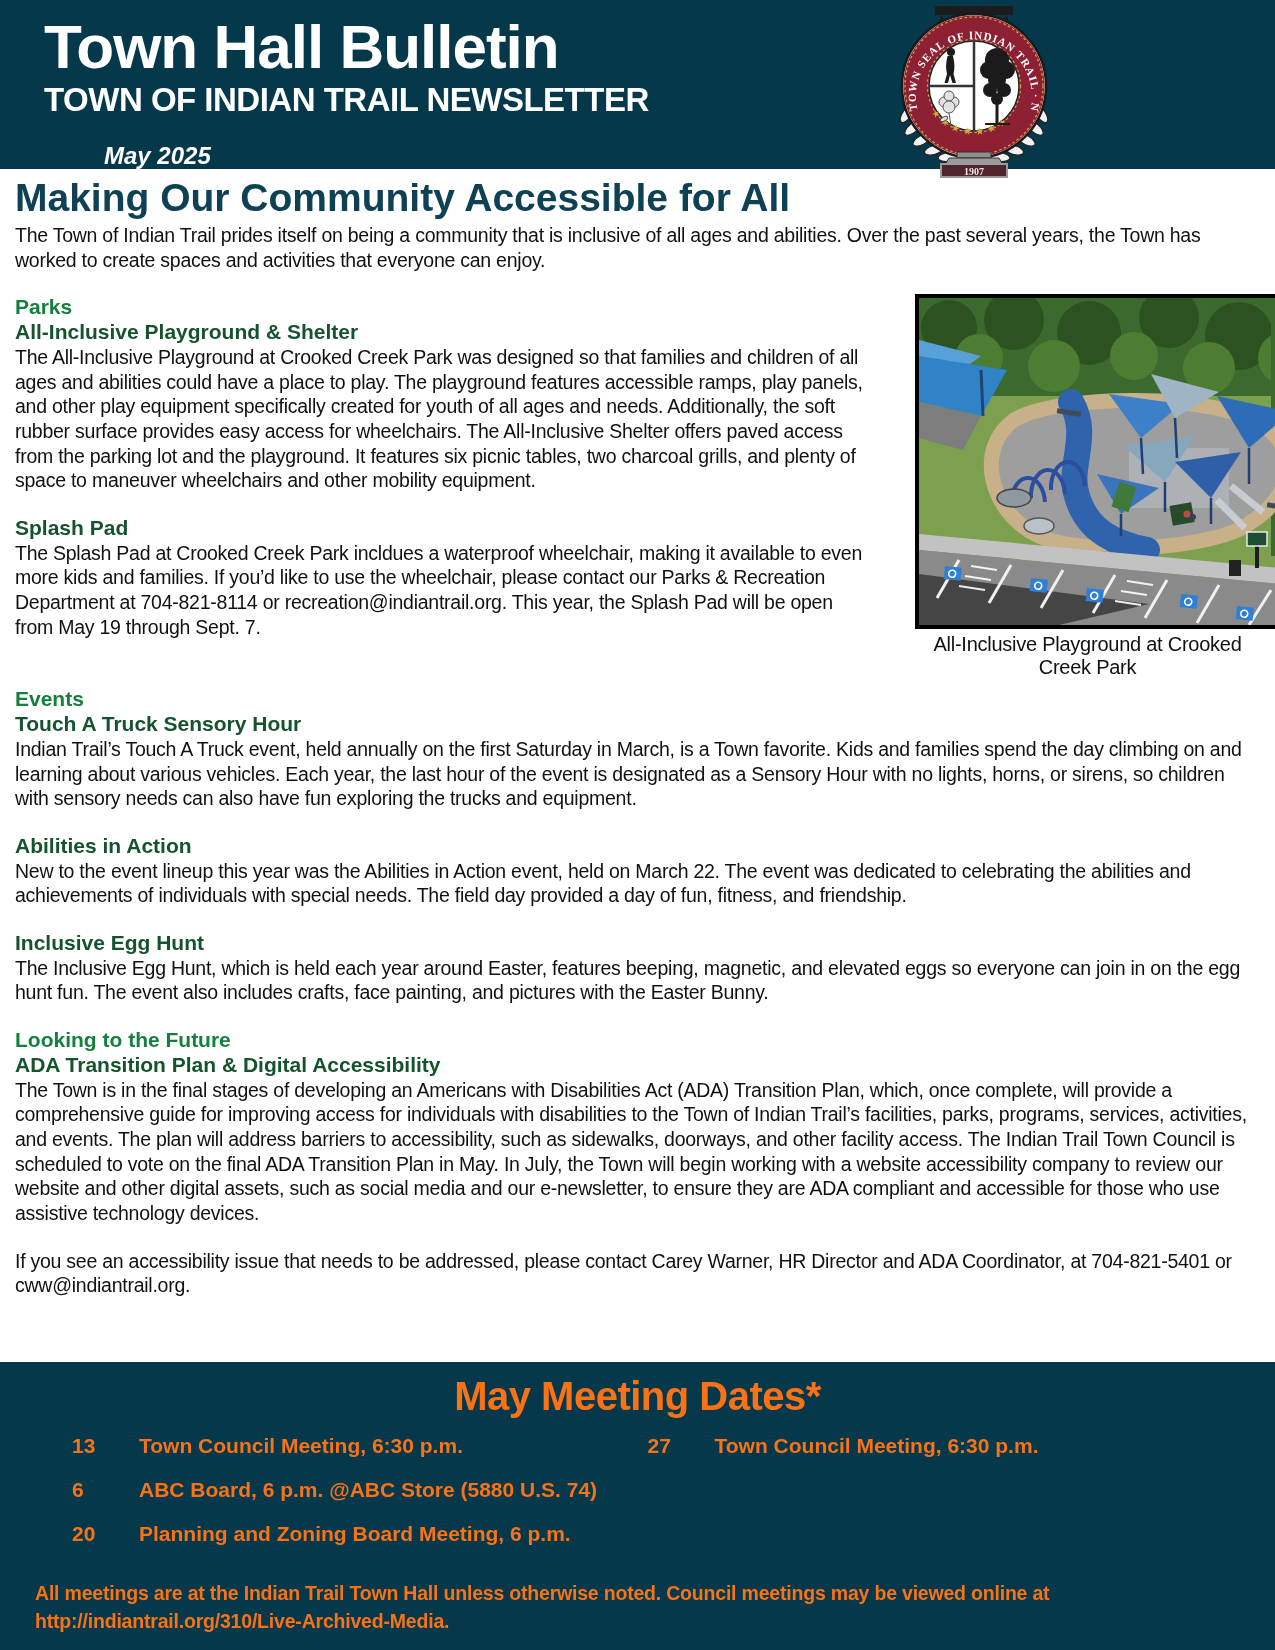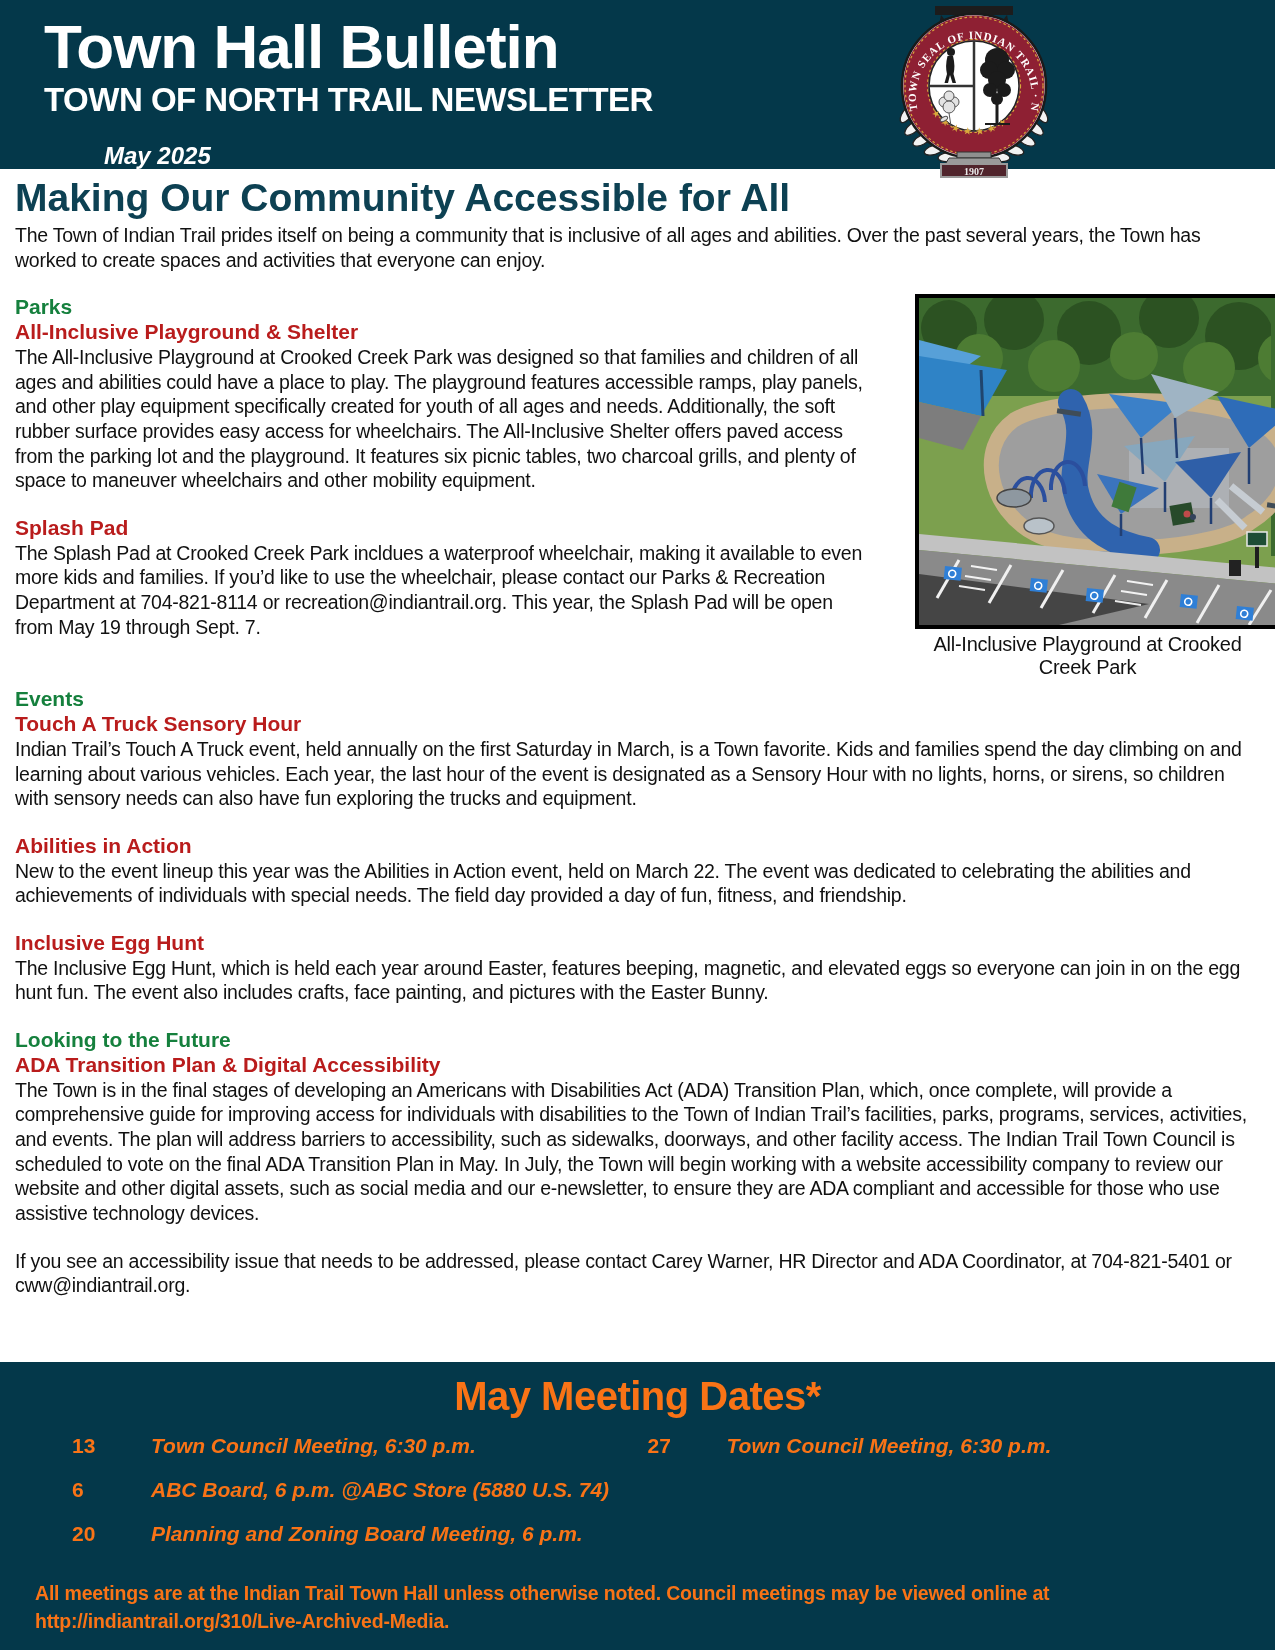--- a/index.html
+++ b/index.html
@@ -16,50 +16,50 @@
   .masthead-sub{margin:2px 0 0;font-size:33px;line-height:36px;font-weight:bold;letter-spacing:-0.5px;}
   .masthead-date{margin:24px 0 0 60px;font-size:24px;font-weight:bold;font-style:italic;}
   .seal{position:absolute;left:885px;top:6px;}
   
   .article{padding:6px 15px 0 15px;}
   .article-title{
     margin:0 0 2px;text-align:left;color:#0d4153;font-size:39px;line-height:46px;font-weight:bold;
   }
   .article p{margin:0;font-size:19.5px;line-height:24.7px;letter-spacing:-0.25px;}
   h3.sec{margin:0;font-size:21px;line-height:24.7px;font-weight:bold;color:#15803d;}
-  h4.sub{margin:0;font-size:21px;line-height:24.7px;font-weight:bold;color:#b91c1c;}
+  h4.sub{margin:0;font-size:21px;line-height:24.7px;font-weight:bold;color:#14532d;}
   .section-gap{margin-top:23px !important;}
   
   .photo-fig{float:right;width:345px;margin:4px 0 8px 44px;}
   .photo-frame{display:block;border:4px solid #000;}
   .photo-caption{margin-top:4px;text-align:center;font-size:20px;letter-spacing:-0.25px;color:#111;}
   
   .footer{
     position:absolute;left:0;right:0;top:1362px;bottom:0;background:#04384a;color:#f97316;
     box-sizing:border-box;padding:10px 0 0 0;
   }
   .footer-title{margin:2px 0 14px;text-align:center;font-size:40px;font-weight:bold;letter-spacing:-0.5px;}
   .meetings{display:flex;}
   .mcol{width:50%;box-sizing:border-box;}
   .mcol.left{padding-left:72px;}
   .mcol.right{padding-left:10px;}
   .mrow{display:flex;margin-bottom:18px;font-size:21px;line-height:26px;font-weight:bold;}
   .mday{width:46px;flex:0 0 46px;}
-  .mdesc{margin-left:33px;font-style:italic;}
+  .mdesc{margin-left:21px;}
   .fnotes{margin:14px 0 0 35px;width:1130px;font-weight:bold;}
   .fnote{font-size:19.5px;line-height:28px;letter-spacing:-0.2px;margin:0;}
 </style>
 </head>
 <body>
 
 <div class="page">
 
   <header class="masthead">
     <h1 class="masthead-title">Town Hall Bulletin</h1>
-    <div class="masthead-sub">TOWN OF NORTH TRAIL NEWSLETTER</div>
+    <div class="masthead-sub">TOWN OF INDIAN TRAIL NEWSLETTER</div>
     <div class="masthead-date">May 2025</div>
 
     <svg class="seal" width="178" height="172" viewBox="0 0 178 172">
 
       <rect x="50" y="0" width="78" height="9" fill="#1c1c1c"></rect>
       <path d="M56 9 l8 10 h-10 z" fill="#1c1c1c"></path>
       <path d="M122 9 l-8 10 h10 z" fill="#1c1c1c"></path>
       <circle cx="62" cy="17" r="4.5" fill="#1c1c1c"></circle>
       <circle cx="116" cy="17" r="4.5" fill="#1c1c1c"></circle>
 

